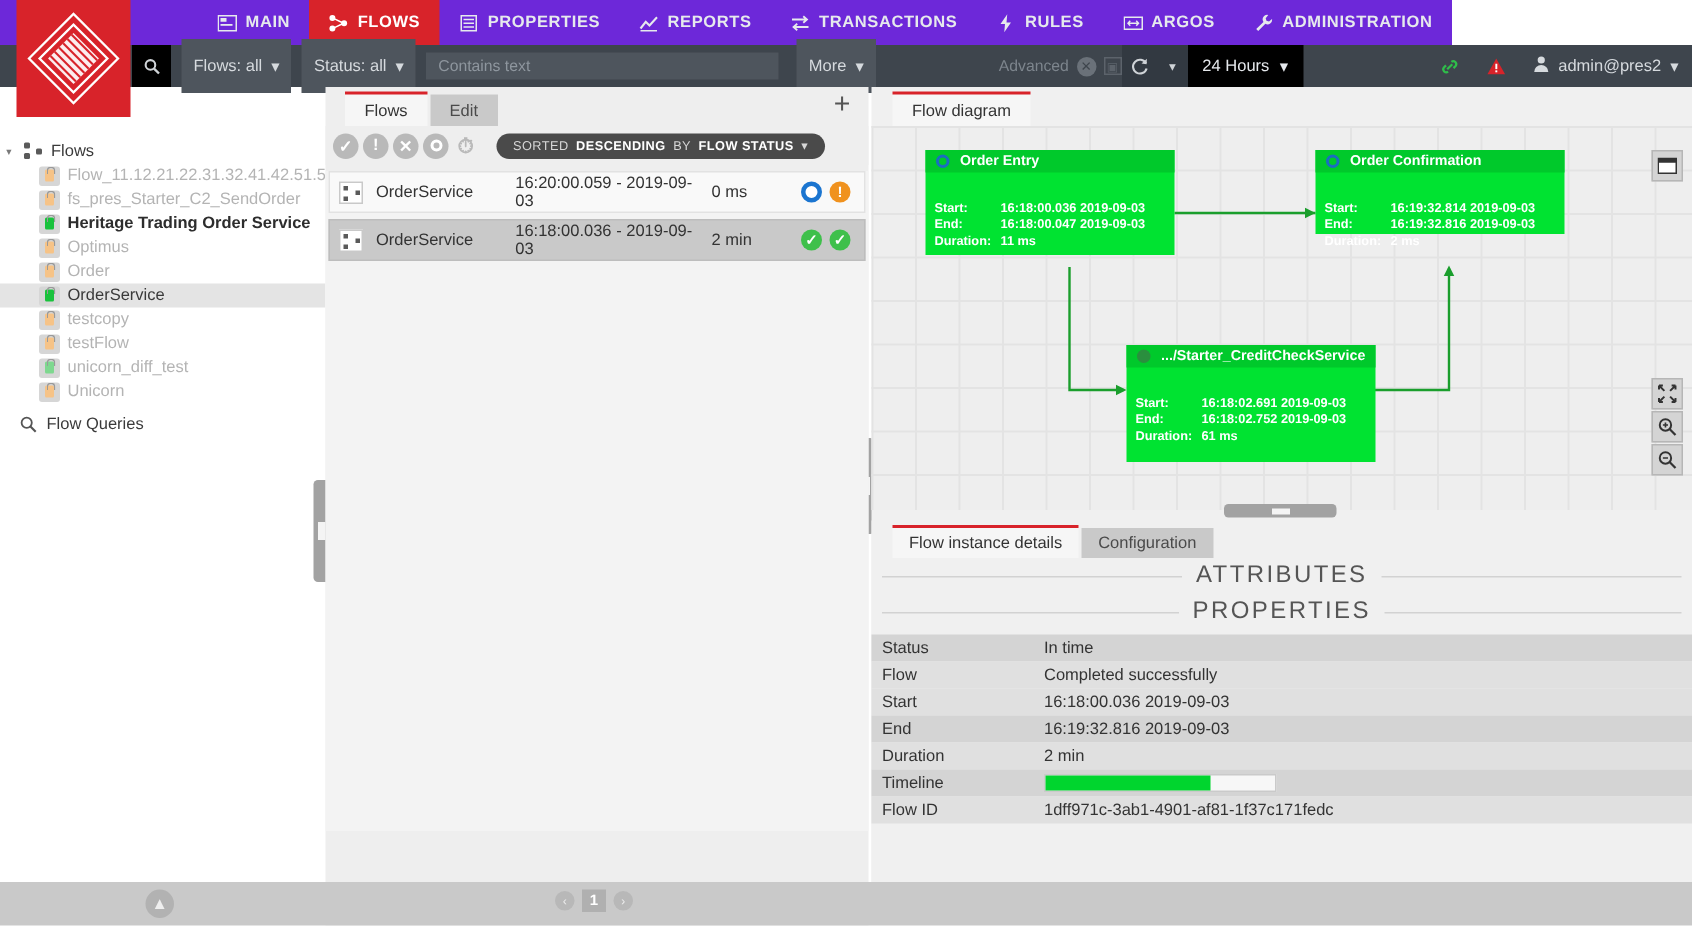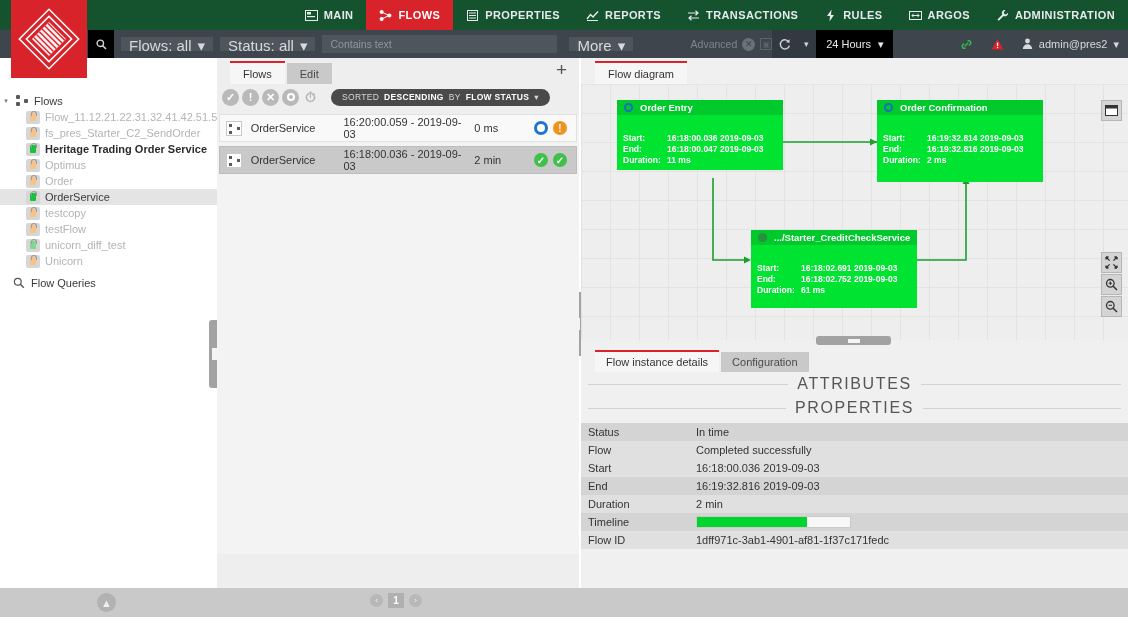--- a/index.html
+++ b/index.html
@@ -9,22 +9,22 @@
     font-family:"Liberation Sans", sans-serif;
     font-size:11px;
     background:#ffffff;
     color:#333;
     overflow:hidden;
     position:relative;
   }
 
   
   .topnav {
-    position:absolute; left:0; top:0; width:1128px; height:30px;
-    background:#14532d;
+    position:absolute; left:0; top:0; width:968px; height:30px;
+    background:#6d28d9;
     display:flex; align-items:stretch; justify-content:flex-end;
   }
   .nav-item {
     display:flex; align-items:center; gap:6px;
     padding:0 13px;
     color:#e6e9ed; font-size:11px; font-weight:bold;
     letter-spacing:0.4px;
     cursor:pointer;
   }
   .nav-item.active { background:#d8232a; color:#fff; }
@@ -35,23 +35,23 @@
     position:absolute; left:0; top:30px; width:1128px; height:28px;
     background:#3e454d;
     display:flex; align-items:center;
   }
   .sb-search-btn {
     width:26px; height:28px; background:#000; color:#cfd3d7;
     display:flex; align-items:center; justify-content:center; cursor:pointer;
     margin-left:88px;
   }
   .sb-pill {
-    height:14px; background:#4e555d; color:#d6dade;
-    display:flex; align-items:flex-start; gap:6px;
-    padding:0 8px; margin-left:7px; font-size:15px; cursor:pointer;
+    height:36px; background:#4e555d; color:#d6dade;
+    display:flex; align-items:center; gap:6px;
+    padding:0 8px; margin-left:7px; font-size:11px; cursor:pointer;
     white-space:nowrap;
   }
   .sb-text {
     height:18px; background:#4e555d; color:#8e969e;
     display:flex; align-items:center; padding:0 8px;
     margin-left:7px; width:235px; font-size:10.5px; cursor:text;
   }
   .sb-more { margin-left:12px; }
   .sb-adv { margin-left:auto; color:#7d858d; font-size:10.5px; display:flex; align-items:center; gap:5px; }
   .sb-ico-btn { width:13px; height:13px; border-radius:50%; background:#6a7179; color:#3e454d;
@@ -561,21 +561,21 @@
           <span class="nb-k">End:</span>
           <span>16:18:00.047 2019-09-03</span>
         </div>
       <div class="nb-row">
           <span class="nb-k">Duration:</span>
           <span>11 ms</span>
         </div>
     </div>
   </div>
 
-  <div class="node" style="left:296px; top:16px; width:166px; height:82px;">
+  <div class="node" style="left:296px; top:16px; width:166px; height:56px;">
     <div class="node-hdr">
       <span class="node-gear circ"></span>
       <span>Order Confirmation</span>
     </div>
     <div class="node-body">
       <div class="nb-row">
           <span class="nb-k">Start:</span>
           <span>16:19:32.814 2019-09-03</span>
         </div>
       <div class="nb-row">

